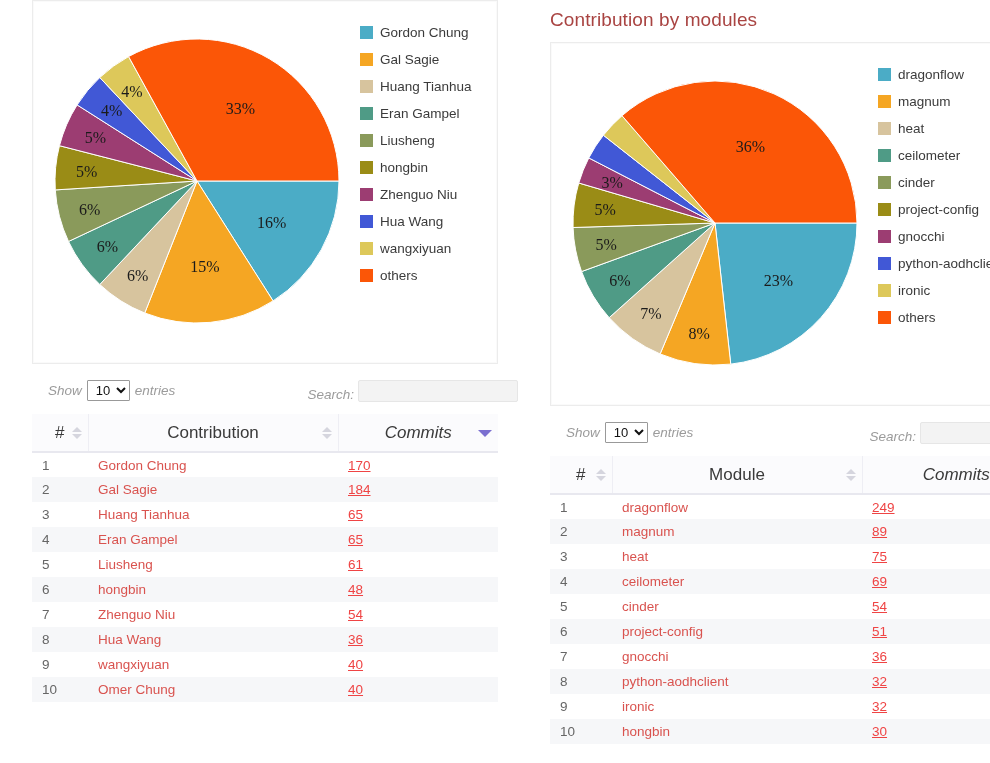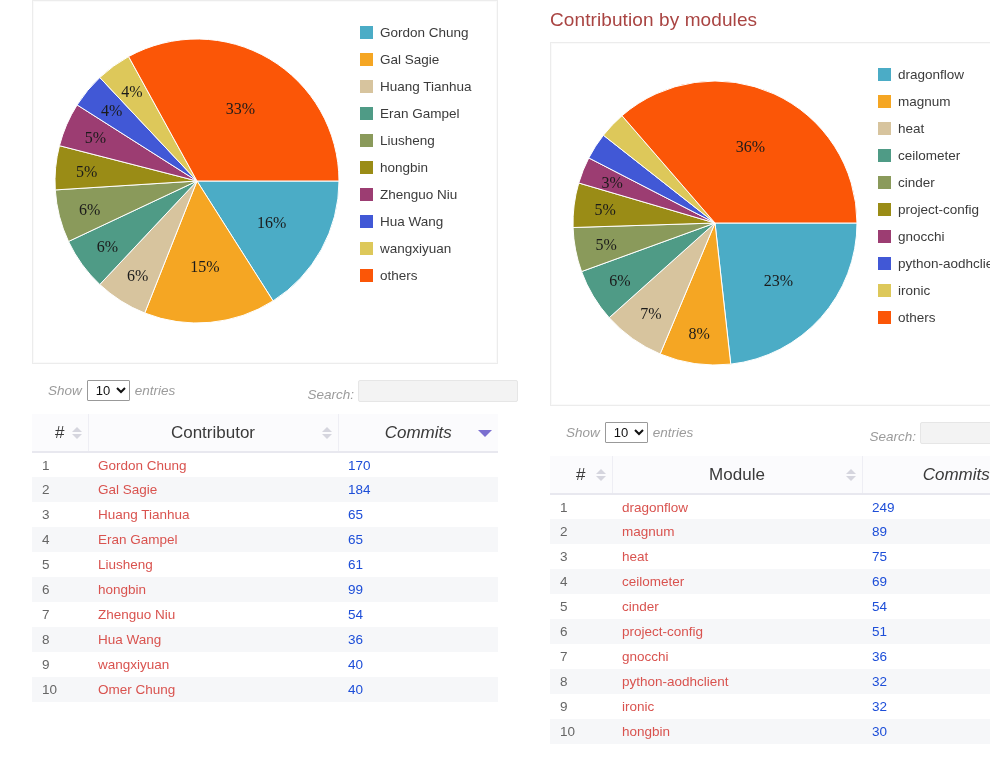--- a/index.html
+++ b/index.html
@@ -157,21 +157,21 @@
     padding: 0 10px;
     font-size: 13.5px;
     color: #555;
     border: none;
     vertical-align: middle;
   }
   table.dt tbody tr:nth-child(odd)  td { background: #ffffff; }
   table.dt tbody tr:nth-child(even) td { background: #f6f7f9; }
   table.dt tbody td.c-idx  { color: #666; }
   table.dt tbody td.c-name a { color: #d9534f; text-decoration: none; }
-  table.dt tbody td.c-num  { color: #1d4ed8; }
+  table.dt tbody td.c-num  { color: #ef4444; text-decoration: underline; }
 </style>
 </head>
 <body>
 
 <div class="page">
 
   <section class="panel left">
 
     <div class="chart-box">
       <div class="pie-wrap">
@@ -260,21 +260,21 @@
       <thead>
         <tr>
           <th class="col-idx">
             <span>#</span>
             <span class="sort-ind">
                 <i class="up"></i>
                 <i class="dn"></i>
               </span>
           </th>
           <th class="col-name">
-            <span>Contributor</span>
+            <span>Contribution</span>
             <span class="sort-ind">
                 <i class="up"></i>
                 <i class="dn"></i>
               </span>
           </th>
           <th class="col-num">
             <span>Commits</span>
             <span class="sort-ind desc">
                 <i class="dn"></i>
               </span>
@@ -303,21 +303,21 @@
             <td class="c-num">65</td>
           </tr>
           <tr>
             <td class="c-idx">5</td>
             <td class="c-name"><a href="#">Liusheng</a></td>
             <td class="c-num">61</td>
           </tr>
           <tr>
             <td class="c-idx">6</td>
             <td class="c-name"><a href="#">hongbin</a></td>
-            <td class="c-num">99</td>
+            <td class="c-num">48</td>
           </tr>
           <tr>
             <td class="c-idx">7</td>
             <td class="c-name"><a href="#">Zhenguo Niu</a></td>
             <td class="c-num">54</td>
           </tr>
           <tr>
             <td class="c-idx">8</td>
             <td class="c-name"><a href="#">Hua Wang</a></td>
             <td class="c-num">36</td>

